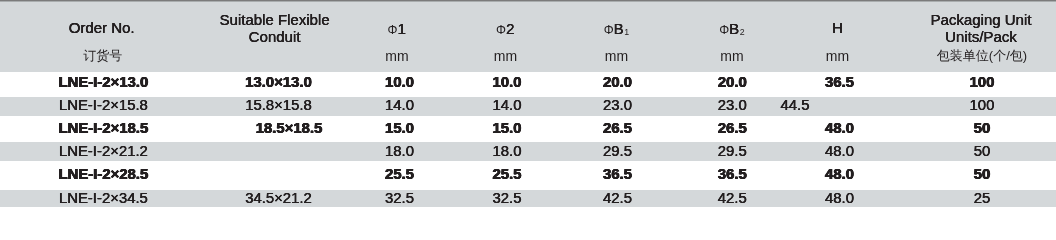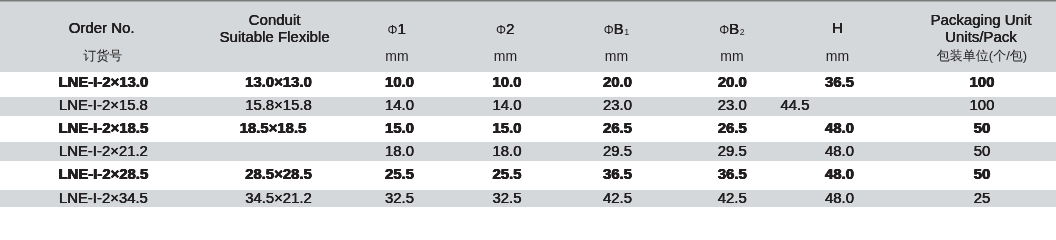--- a/index.html
+++ b/index.html
@@ -41,22 +41,22 @@
 
 <div id="sheet">
 
   <div class="top-rule"></div>
   <div class="thead-band">
     <div class="hcell" style="left:101.7px">
       <div class="hen one">Order No.</div>
       <div class="hsub cjk">订货号</div>
     </div>
     <div class="hcell" style="left:274.6px">
+      <div class="hen">Suitable Flexible</div>
       <div class="hen">Conduit</div>
-      <div class="hen">Suitable Flexible</div>
     </div>
     <div class="hcell" style="left:397px">
       <div class="hen one sym"><span class="phi">Φ</span><span class="symbase">1</span><span class="symsub"></span></div>
       <div class="hsub unit">mm</div>
     </div>
     <div class="hcell" style="left:505.5px">
       <div class="hen one sym"><span class="phi">Φ</span><span class="symbase">2</span><span class="symsub"></span></div>
       <div class="hsub unit">mm</div>
     </div>
     <div class="hcell" style="left:616.5px">
@@ -94,41 +94,40 @@
     <div class="cell" style="left:278.5px">15.8×15.8</div>
     <div class="cell" style="left:399.5px">14.0</div>
     <div class="cell" style="left:507px">14.0</div>
     <div class="cell" style="left:617.5px">23.0</div>
     <div class="cell" style="left:732.3px">23.0</div>
     <div class="cell" style="left:795px">44.5</div>
     <div class="cell" style="left:982px">100</div>
   </div>
   <div class="trow odd" style="top:118.32px">
     <div class="cell" style="left:103.4px">LNE-I-2×18.5</div>
-    <div class="cell" style="left:273px">18.5×18.5</div>
+    <div class="cell" style="left:289px">18.5×18.5</div>
     <div class="cell" style="left:399.5px">15.0</div>
     <div class="cell" style="left:507px">15.0</div>
     <div class="cell" style="left:617.5px">26.5</div>
     <div class="cell" style="left:732.3px">26.5</div>
     <div class="cell" style="left:839.5px">48.0</div>
     <div class="cell" style="left:982px">50</div>
   </div>
   <div class="trow even" style="top:141.28px">
     <div class="zebra" style="top:0.82px;height:18.80px"></div>
     <div class="cell" style="left:103.4px">LNE-I-2×21.2</div>
     <div class="cell" style="left:399.5px">18.0</div>
     <div class="cell" style="left:507px">18.0</div>
     <div class="cell" style="left:617.5px">29.5</div>
     <div class="cell" style="left:732.3px">29.5</div>
     <div class="cell" style="left:839.5px">48.0</div>
     <div class="cell" style="left:982px">50</div>
   </div>
   <div class="trow odd" style="top:164.24px">
     <div class="cell" style="left:103.4px">LNE-I-2×28.5</div>
-    <div class="cell" style="left:278.5px">28.5×28.5</div>
     <div class="cell" style="left:399.5px">25.5</div>
     <div class="cell" style="left:507px">25.5</div>
     <div class="cell" style="left:617.5px">36.5</div>
     <div class="cell" style="left:732.3px">36.5</div>
     <div class="cell" style="left:839.5px">48.0</div>
     <div class="cell" style="left:982px">50</div>
   </div>
   <div class="trow even" style="top:188px">
     <div class="zebra" style="top:1.70px;height:18.40px"></div>
     <div class="cell" style="left:103.4px">LNE-I-2×34.5</div>

